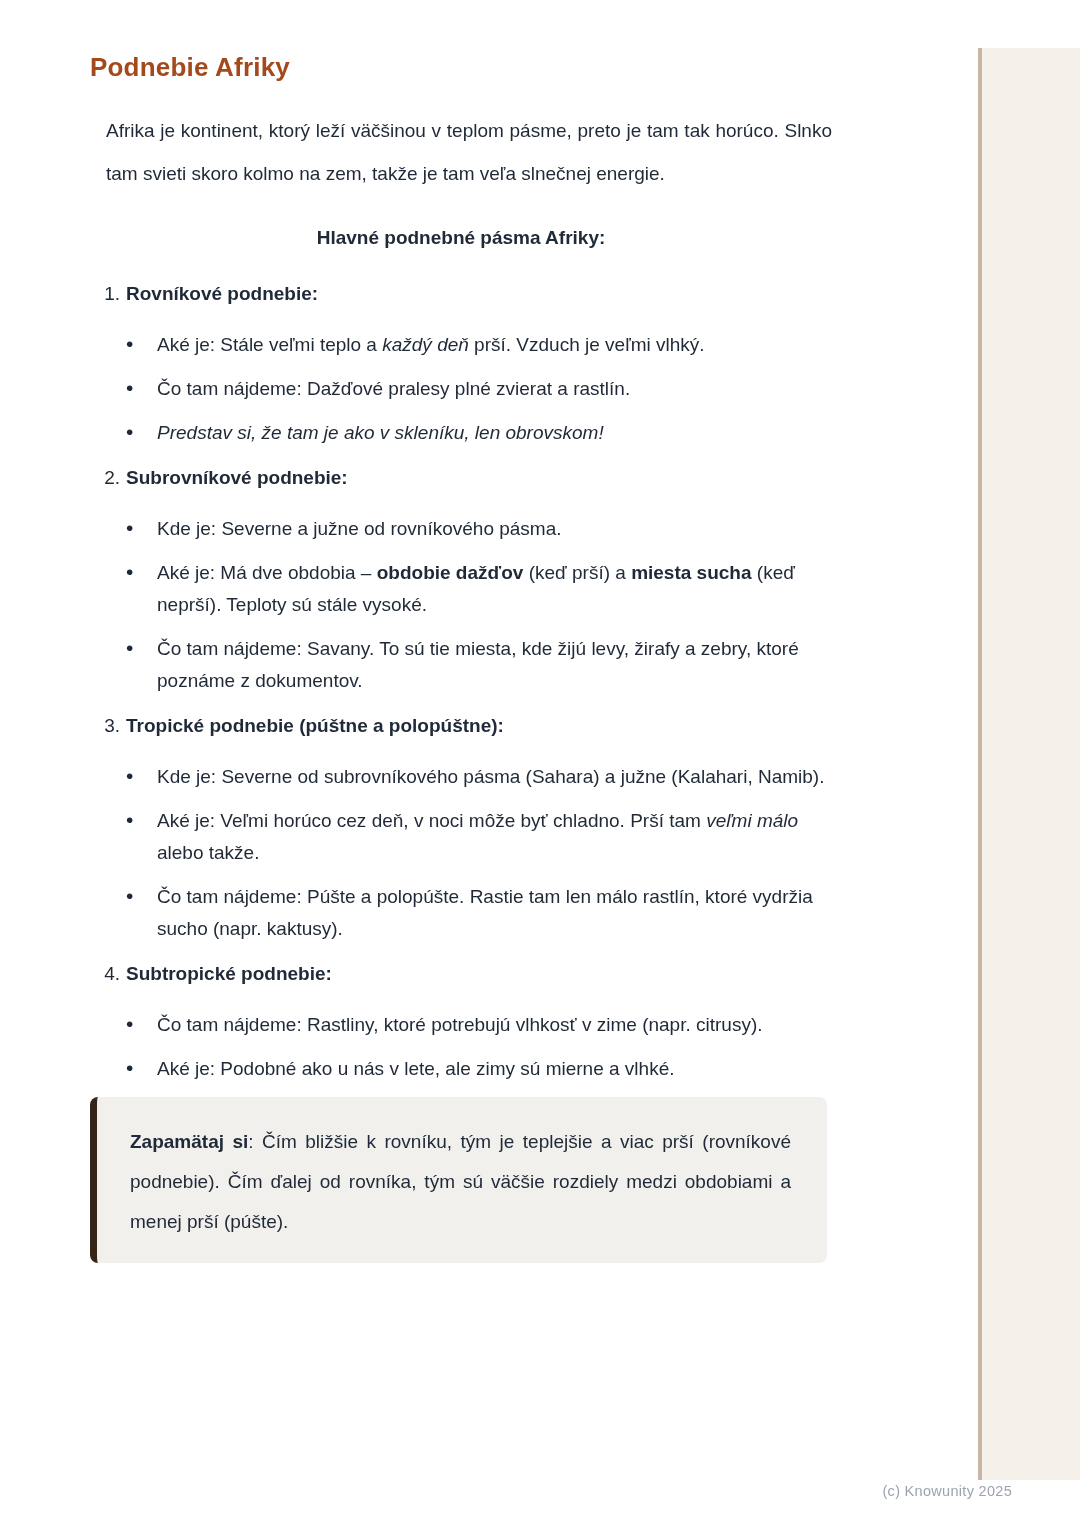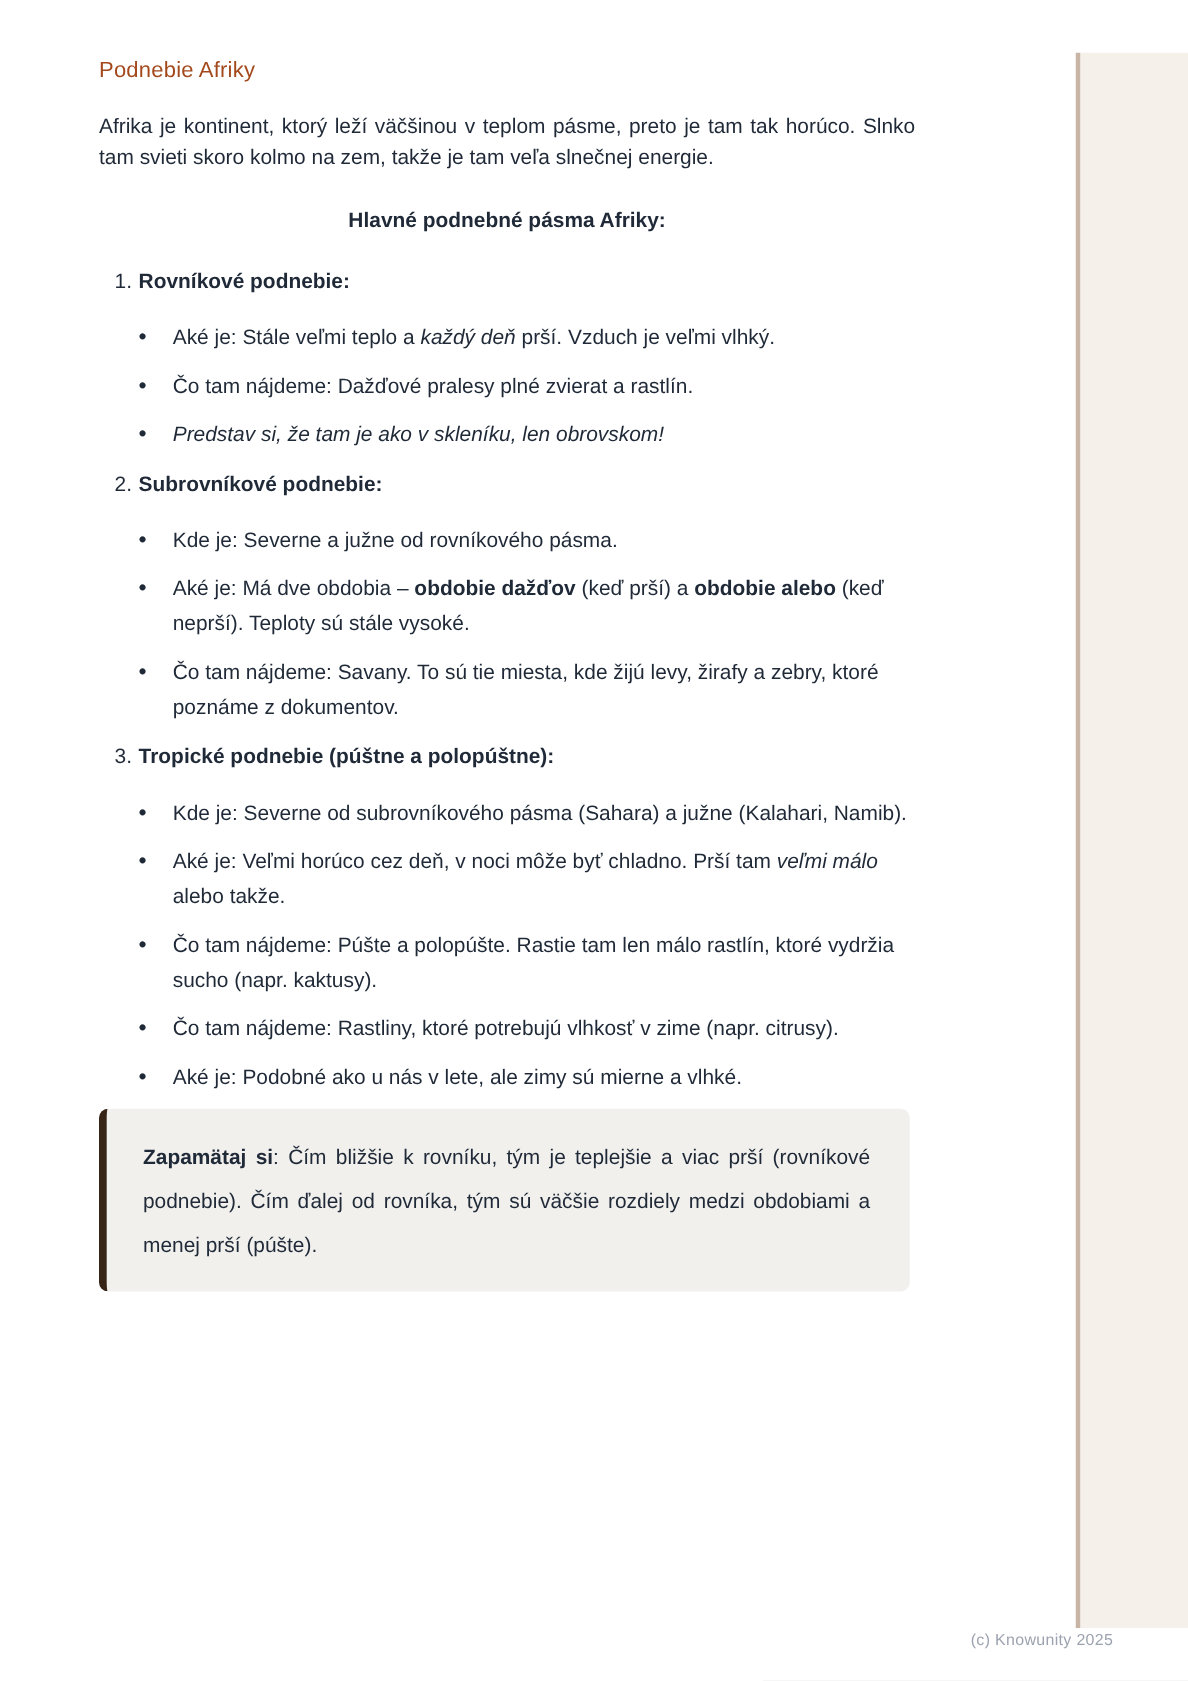--- a/index.html
+++ b/index.html
@@ -40,30 +40,30 @@
     letter-spacing:.3px;
   }
   .content{
     position:absolute;
     left:90px;top:52px;
     width:742px;
     z-index:2;
   }
   h1.doc-title{
     margin:0 0 26px 0;
-    font-size:20px;
+    font-size:26px;
     line-height:1.2;
-    font-weight:normal;
+    font-weight:bold;
     color:var(--title-color);
     letter-spacing:.2px;
   }
   p.intro{
-    margin:0 0 26px 0;
+    margin:0 0 26px 16px;
     font-size:19px;
-    line-height:28px;
+    line-height:43px;
     text-align:justify;
   }
   p.subheading{
     margin:0 0 22px 0;
     font-size:19px;
     line-height:34px;
     font-weight:bold;
     text-align:center;
   }
   ol.sections{list-style:none;margin:0;padding:0;}
@@ -141,37 +141,40 @@
           <li><span class="i">Predstav si, že tam je ako v skleníku, len obrovskom!</span></li>
         </ul>
       </li>
 
       <li class="section">
         <div class="sec-head">
           <span class="sec-num">2.</span><span class="sec-title">Subrovníkové podnebie:</span>
         </div>
         <ul class="bullets">
           <li><span>Kde je: Severne a južne od rovníkového pásma.</span></li>
-          <li><span>Aké je: Má dve obdobia – </span><span class="b">obdobie dažďov</span><span> (keď prší) a </span><span class="b">obdobie alebo</span><span> (keď neprší). Teploty sú stále vysoké.</span></li>
+          <li><span>Aké je: Má dve obdobia – </span><span class="b">obdobie dažďov</span><span> (keď prší) a </span><span class="b">miesta sucha</span><span> (keď neprší). Teploty sú stále vysoké.</span></li>
           <li><span>Čo tam nájdeme: Savany. To sú tie miesta, kde žijú levy, žirafy a zebry, ktoré poznáme z dokumentov.</span></li>
         </ul>
       </li>
 
       <li class="section">
         <div class="sec-head">
           <span class="sec-num">3.</span><span class="sec-title">Tropické podnebie (púštne a polopúštne):</span>
         </div>
         <ul class="bullets">
           <li><span>Kde je: Severne od subrovníkového pásma (Sahara) a južne (Kalahari, Namib).</span></li>
           <li><span>Aké je: Veľmi horúco cez deň, v noci môže byť chladno. Prší tam </span><span class="i">veľmi málo</span><span> alebo takže.</span></li>
           <li><span>Čo tam nájdeme: Púšte a polopúšte. Rastie tam len málo rastlín, ktoré vydržia sucho (napr. kaktusy).</span></li>
         </ul>
       </li>
 
       <li class="section">
+        <div class="sec-head">
+          <span class="sec-num">4.</span><span class="sec-title">Subtropické podnebie:</span>
+        </div>
         <ul class="bullets">
           <li><span>Čo tam nájdeme: Rastliny, ktoré potrebujú vlhkosť v zime (napr. citrusy).</span></li>
           <li><span>Aké je: Podobné ako u nás v lete, ale zimy sú mierne a vlhké.</span></li>
         </ul>
       </li>
 
     </ol>
 
     <div class="callout">
       <p><span class="b">Zapamätaj si</span><span>: Čím bližšie k rovníku, tým je teplejšie a viac prší (rovníkové podnebie). Čím ďalej od rovníka, tým sú väčšie rozdiely medzi obdobiami a menej prší (púšte).</span></p>

